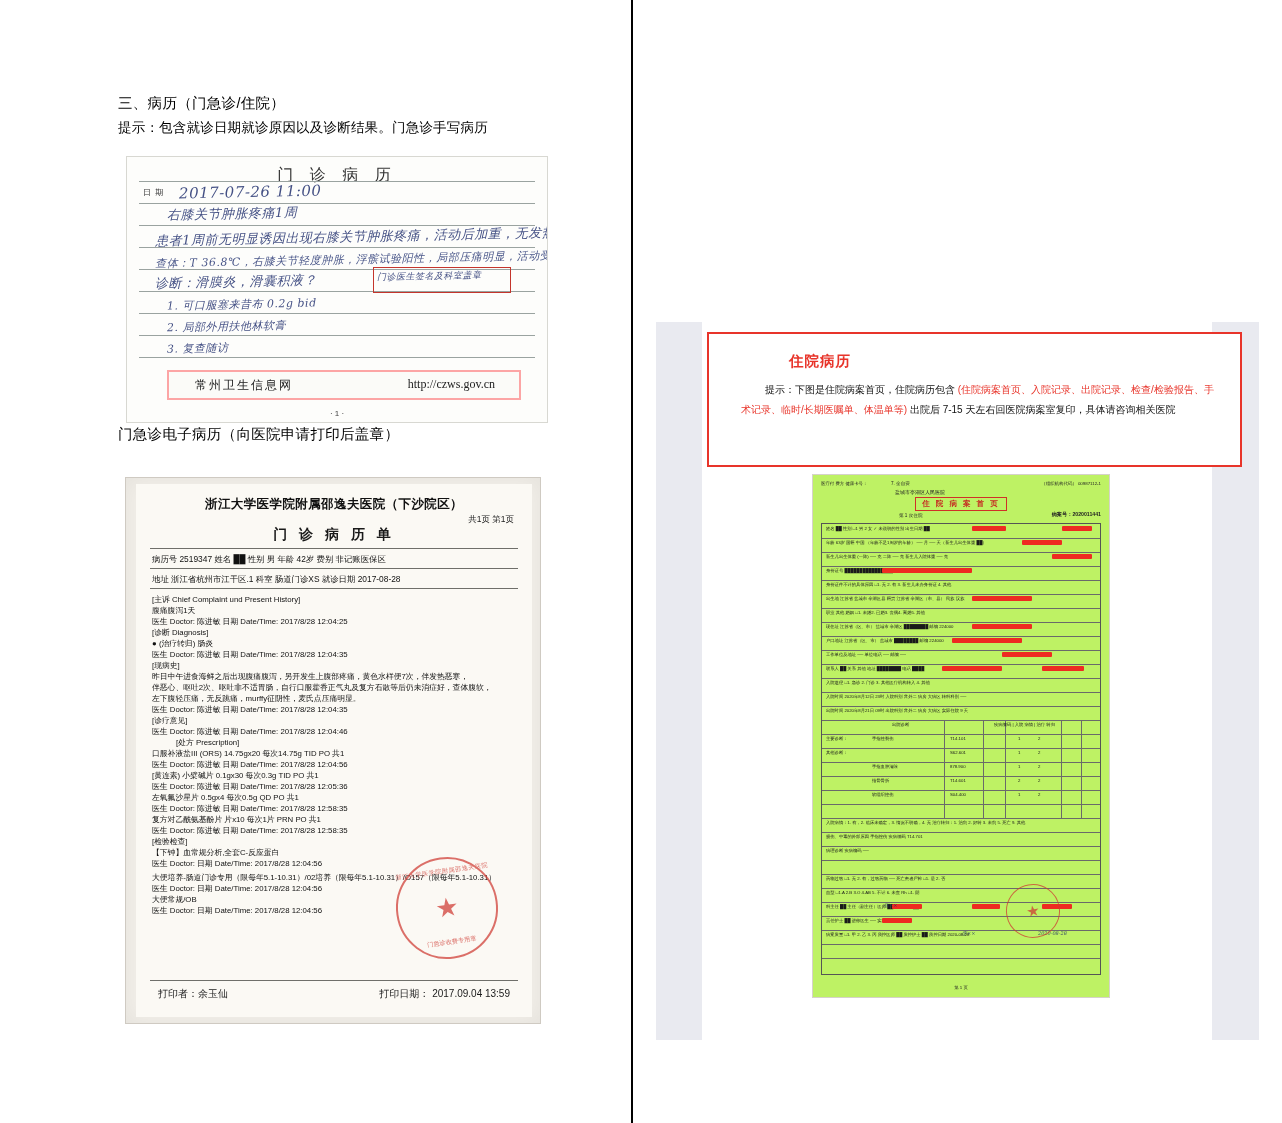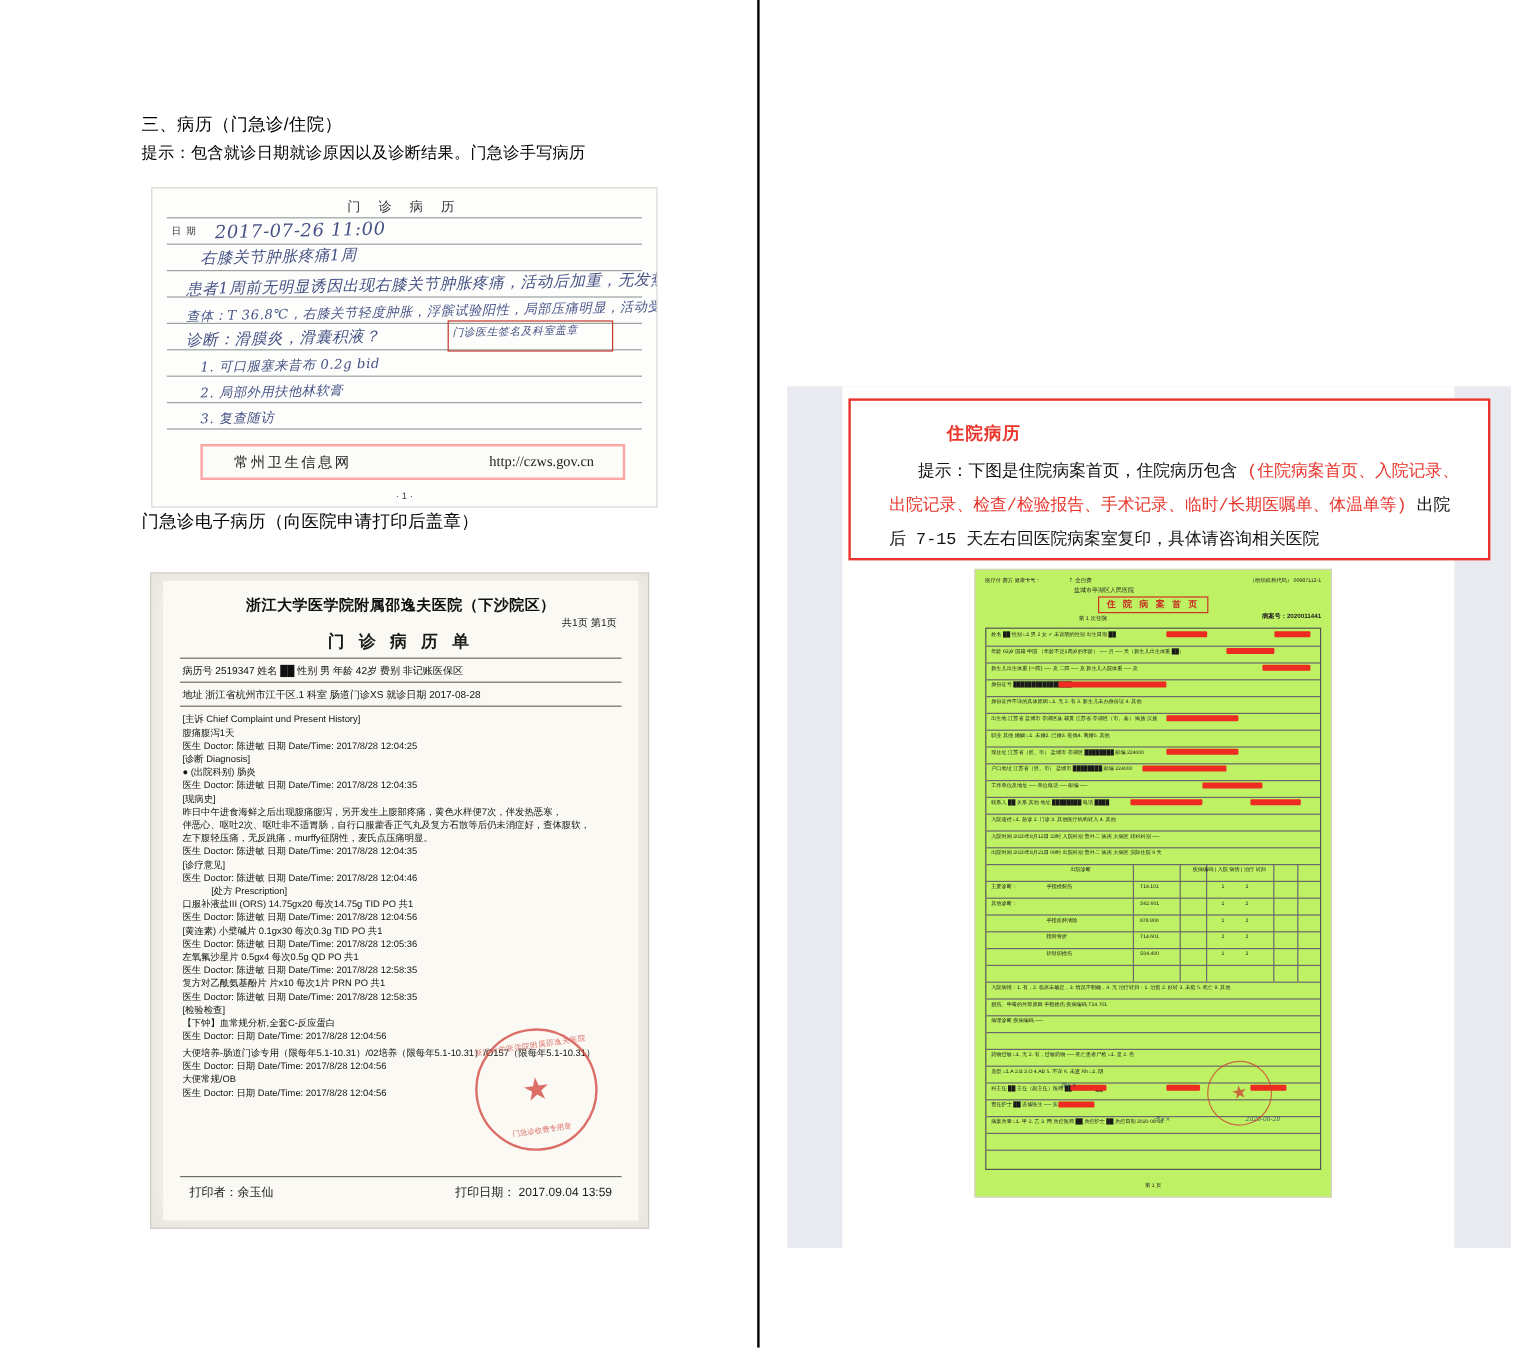--- a/index.html
+++ b/index.html
@@ -65,21 +65,21 @@
     left: 126px; top: 156px;
     width: 420px; height: 265px;
     background: #fdfdfb;
     border: 1px solid #d8d8d2;
     overflow: hidden;
   }
   .scan-hand .hdr {
     position: absolute;
     left: 0; right: 0; top: 8px;
     text-align: center;
-    font-size: 11px;
+    font-size: 16px;
     letter-spacing: 6px;
     color: #333;
   }
   .scan-hand .rule {
     position: absolute;
     left: 12px; right: 12px;
     height: 1px;
     background: #9aa3a0;
   }
   .scan-hand .date-lbl {
@@ -233,25 +233,24 @@
     position: absolute;
     left: 80px; top: 18px;
     font-size: 14.5px;
     font-weight: bold;
     color: #e8342a;
     letter-spacing: 1px;
   }
   .notice-body {
     position: absolute;
     left: 32px; right: 20px; top: 46px;
-    font-size: 14px;
+    font-size: 10px;
     line-height: 2.0;
     color: #111;
     text-indent: 24px;
-    font-family: Liberation Mono, monospace;
   }
   .notice-body .red { color: #e8342a; }
 
   
   .scan-inp {
     position: absolute;
     left: 110px; top: 152px;
     width: 296px; height: 522px;
     background: #bef264;
     border: 1px solid #d6d2c9;
@@ -377,21 +376,21 @@
         <div class="sp-line" style="top:64px;"></div>
         <div class="sp-row" style="top:70px;">病历号 2519347    姓名 ██    性别 男    年龄 42岁    费别 非记账医保区</div>
         <div class="sp-line" style="top:84px;"></div>
         <div class="sp-row" style="top:90px;">地址 浙江省杭州市江干区.1    科室 肠道门诊XS    就诊日期 2017-08-28</div>
         <div class="sp-line" style="top:104px;"></div>
 
         <div class="sp-block" style="top:110px;">[主诉 Chief Complaint und Present History]</div>
         <div class="sp-block" style="top:121px;">腹痛腹泻1天</div>
         <div class="sp-block" style="top:132px;">医生 Doctor: 陈进敏    日期 Date/Time: 2017/8/28 12:04:25</div>
         <div class="sp-block" style="top:143px;">[诊断 Diagnosis]</div>
-        <div class="sp-block" style="top:154px;">● (出院科别) 肠炎</div>
+        <div class="sp-block" style="top:154px;">● (治疗转归) 肠炎</div>
         <div class="sp-block" style="top:165px;">医生 Doctor: 陈进敏    日期 Date/Time: 2017/8/28 12:04:35</div>
         <div class="sp-block" style="top:176px;">[现病史]</div>
         <div class="sp-block" style="top:187px;">昨日中午进食海鲜之后出现腹痛腹泻，另开发生上腹部疼痛，黄色水样便7次，伴发热恶寒，</div>
         <div class="sp-block" style="top:198px;">伴恶心、呕吐2次、呕吐非不适胃肠，自行口服藿香正气丸及复方石散等后仍未消症好，查体腹软，</div>
         <div class="sp-block" style="top:209px;">左下腹轻压痛，无反跳痛，murffy征阴性，麦氏点压痛明显。</div>
         <div class="sp-block" style="top:220px;">医生 Doctor: 陈进敏    日期 Date/Time: 2017/8/28 12:04:35</div>
         <div class="sp-block" style="top:231px;">[诊疗意见]</div>
         <div class="sp-block" style="top:242px;">医生 Doctor: 陈进敏    日期 Date/Time: 2017/8/28 12:04:46</div>
         <div class="sp-block" style="top:253px;margin-left:24px;">[处方 Prescription]</div>
         <div class="sp-block" style="top:264px;">口服补液盐III (ORS) 14.75gx20      每次14.75g        TID       PO        共1</div>

